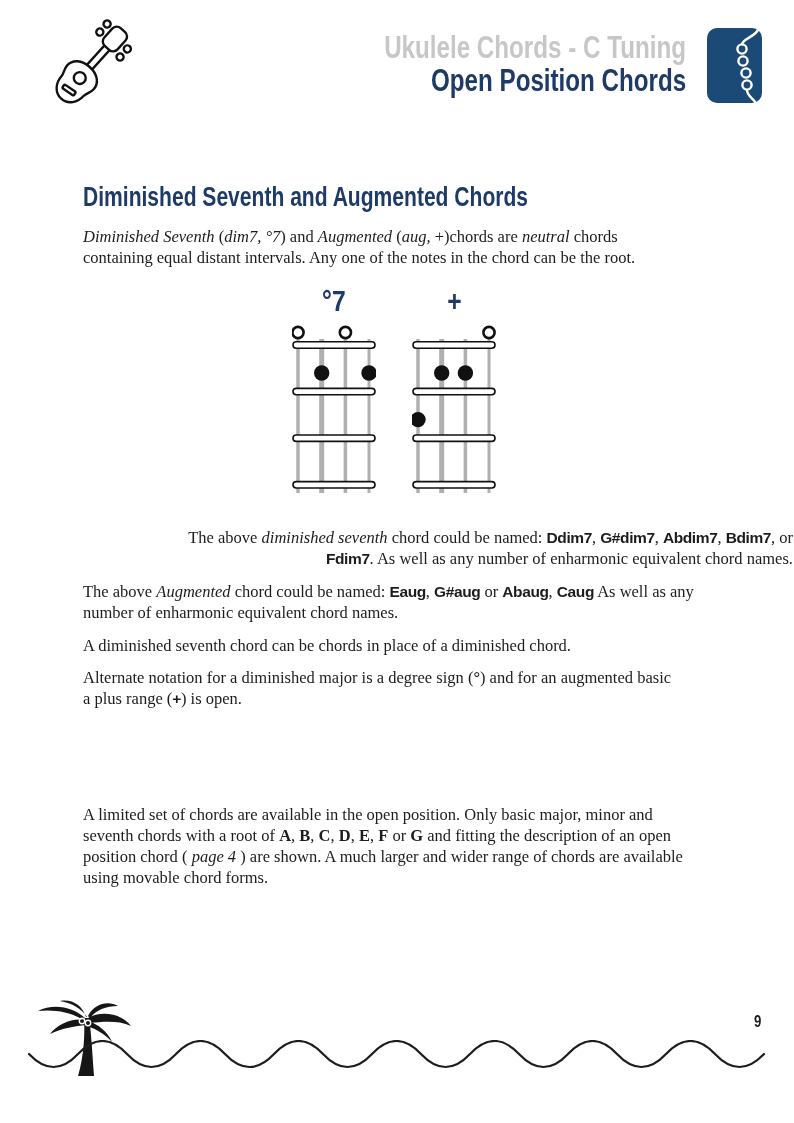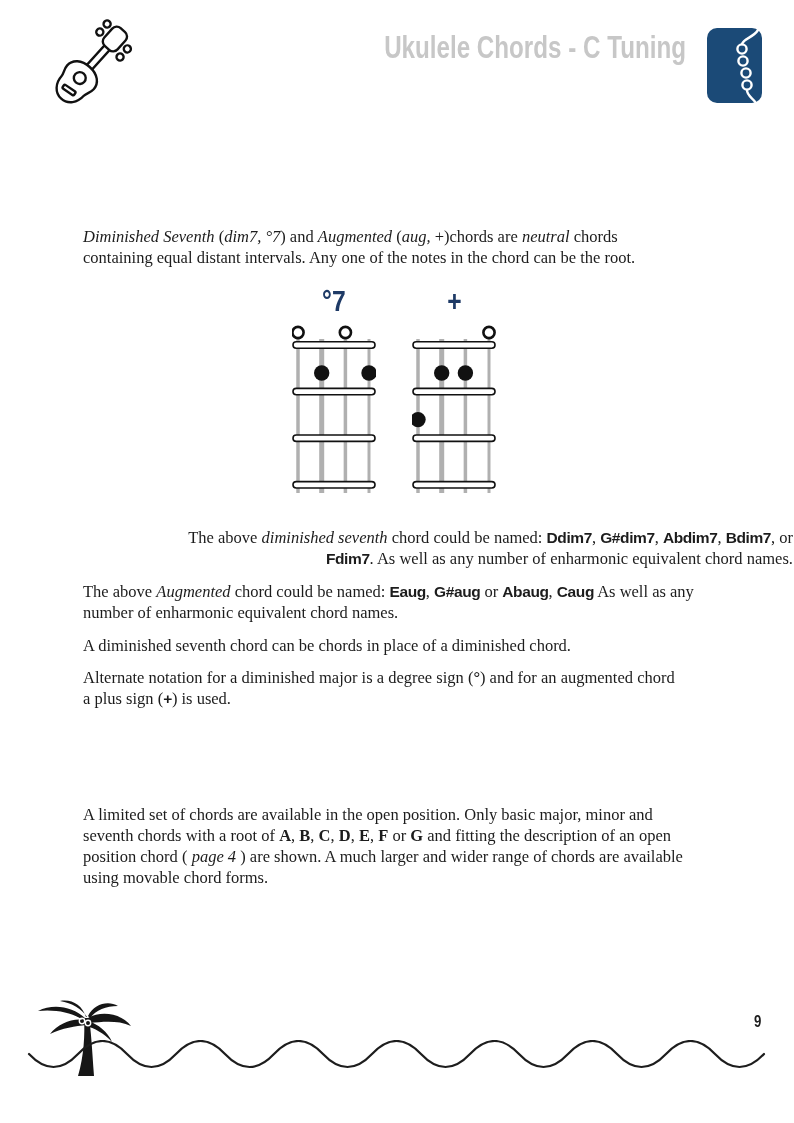--- a/index.html
+++ b/index.html
@@ -76,35 +76,39 @@
       <rect x="41.5" y="24" width="7" height="30"></rect>
       <rect x="36" y="2" width="18" height="24" rx="6"></rect>
       <path d="M45,52 C34,52 27,58 27,66 C27,71 30,74 30,78 C30,87 36,95 45,95 C54,95 60,87 60,78 C60,74 63,71 63,66 C63,58 56,52 45,52 Z"></path>
       <circle cx="45" cy="67" r="6"></circle>
       <rect x="38" y="81" width="14" height="4.5" rx="1.5" transform="rotate(-8 45 83)"></rect>
     </g>
   </svg>
 
   <div class="h-title">
     <div class="t1"><span class="cond cond-r">Ukulele Chords - C Tuning</span></div>
+    <div class="t2"><span class="cond cond-r">Open Position Chords</span></div>
   </div>
 
   <div class="badge">
     <svg width="55" height="75" viewBox="0 0 55 75">
       <g stroke="#fff" stroke-width="2.4" fill="none" stroke-linecap="round">
         <path d="M51,2 C46,10 37,10 35,16"></path>
         <circle cx="35" cy="21" r="4.6"></circle>
         <circle cx="36" cy="33" r="4.6"></circle>
         <circle cx="39" cy="45" r="4.6"></circle>
         <circle cx="40" cy="57" r="4.6"></circle>
         <path d="M40,62 C40,68 46,70 49,75"></path>
       </g>
     </svg>
   </div>
 
+  <h1 class="sec-h" id="h-dimaug">
+    <span class="cond cond-l">Diminished Seventh and Augmented Chords</span>
+  </h1>
   <p class="body-p" id="p-intro"><span class="seg-i">Diminished Seventh</span><span> (</span><span class="seg-i">dim7, °7</span><span>) and </span><span class="seg-i">Augmented</span><span> (</span><span class="seg-i">aug,</span><span> +)chords are </span><span class="seg-i">neutral</span><span> chords</span><br><span>containing equal distant intervals. Any one of the notes in the chord can be the root.</span></p>
 
   <p class="diag-label" id="lab-dim7">
     <span class="cond-c cond">°7</span>
   </p>
   <p class="diag-label" id="lab-aug">
     <span class="cond-c cond">+</span>
   </p>
 
   <svg class="diag-svg" id="diag-0" viewBox="0 0 84 178">
@@ -132,21 +136,21 @@
       <rect x="1" y="159.60000000000002" width="82" height="6.4" rx="3.2" fill="#fff" stroke="#111" stroke-width="1.6"></rect>
       <circle cx="29.7" cy="51" r="7.7" fill="#111"></circle>
       <circle cx="53.4" cy="51" r="7.7" fill="#111"></circle>
       <circle cx="6" cy="97.60000000000001" r="7.7" fill="#111"></circle>
       <circle cx="77" cy="10.5" r="5.6" fill="#fff" stroke="#111" stroke-width="2.6"></circle>
     </svg>
 
   <p class="body-p" id="p-dimnaming"><span>The above </span><span class="seg-i">diminished seventh</span><span> chord could be named: </span><span class="seg-bs">Ddim7</span><span>, </span><span class="seg-bs">G#dim7</span><span>, </span><span class="seg-bs">Abdim7</span><span>, </span><span class="seg-bs">Bdim7</span><span>, or</span><br><span class="seg-bs">Fdim7</span><span>. As well as any number of enharmonic equivalent chord names.</span></p>
   <p class="body-p" id="p-augnaming"><span>The above </span><span class="seg-i">Augmented</span><span> chord could be named: </span><span class="seg-bs">Eaug</span><span>, </span><span class="seg-bs">G#aug</span><span> or </span><span class="seg-bs">Abaug</span><span>, </span><span class="seg-bs">Caug</span><span> As well as any</span><br><span>number of enharmonic equivalent chord names.</span></p>
   <p class="body-p" id="p-dimsub"><span>A diminished seventh chord can be chords in place of a diminished chord.</span></p>
-  <p class="body-p" id="p-altnot"><span>Alternate notation for a diminished major is a degree sign (</span><span class="seg-b">°</span><span>) and for an augmented chord</span><br><span>a plus sign (</span><span class="seg-bs">+</span><span>) is used.</span></p>
+  <p class="body-p" id="p-altnot"><span>Alternate notation for a diminished major is a degree sign (</span><span class="seg-b">°</span><span>) and for an augmented basic</span><br><span>a plus range (</span><span class="seg-bs">+</span><span>) is open.</span></p>
 
   <p class="body-p" id="p-missing"><span>A limited set of chords are available in the open position. Only basic major, minor and</span><br><span>seventh chords with a root of </span><span class="seg-b">A</span><span>, </span><span class="seg-b">B</span><span>, </span><span class="seg-b">C</span><span>, </span><span class="seg-b">D</span><span>, </span><span class="seg-b">E</span><span>, </span><span class="seg-b">F</span><span> or </span><span class="seg-b">G</span><span> and fitting the description of an open</span><br><span>position chord ( </span><span class="seg-i">page 4</span><span> ) are shown. A much larger and wider range of chords are available</span><br><span>using movable chord forms.</span></p>
 
   <svg class="palm" viewBox="0 0 100 80">
     <g fill="#161616">
       <path d="M55,18 C57,30 58,48 60,76 L44,76 C50,56 51,34 50,18 Z"></path>
       <path d="M52,19 C40,7 20,3 4,11 C22,9 40,13 50,21 Z"></path>
       <path d="M52,17 C48,5 38,-1 26,1 C38,3 48,9 53,17 Z"></path>
       <path d="M54,16 C60,4 74,0 84,6 C72,6 62,10 56,18 Z"></path>
       <path d="M54,18 C68,10 88,14 97,26 C84,20 68,22 56,23 Z"></path>

